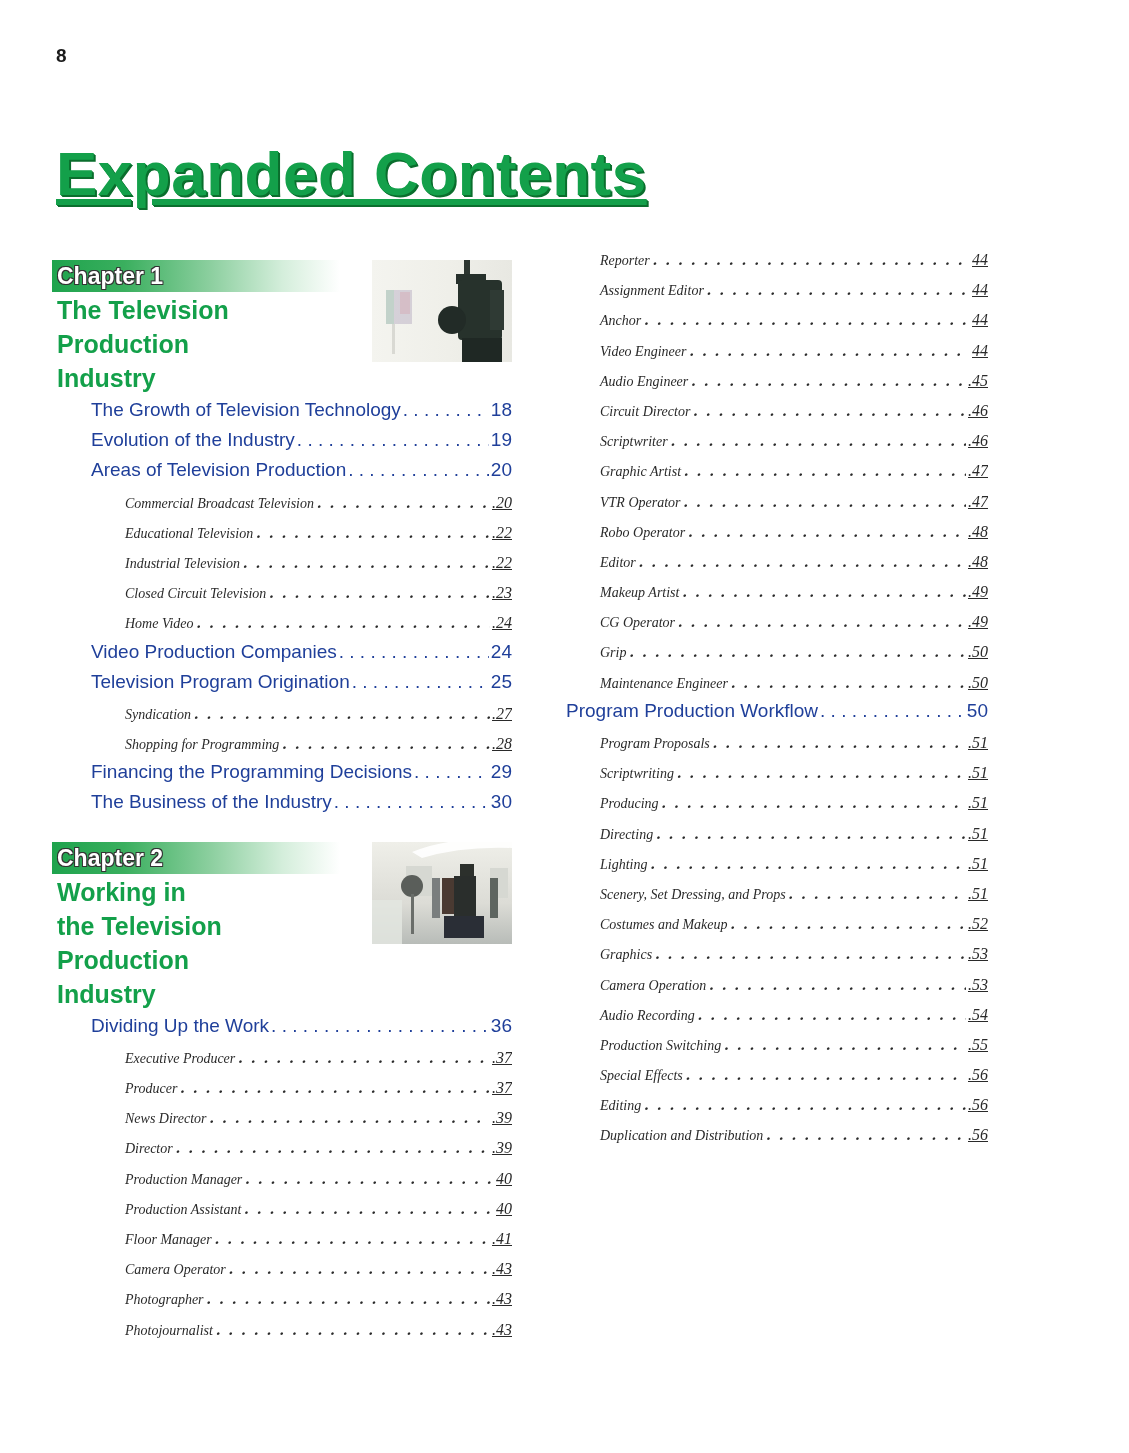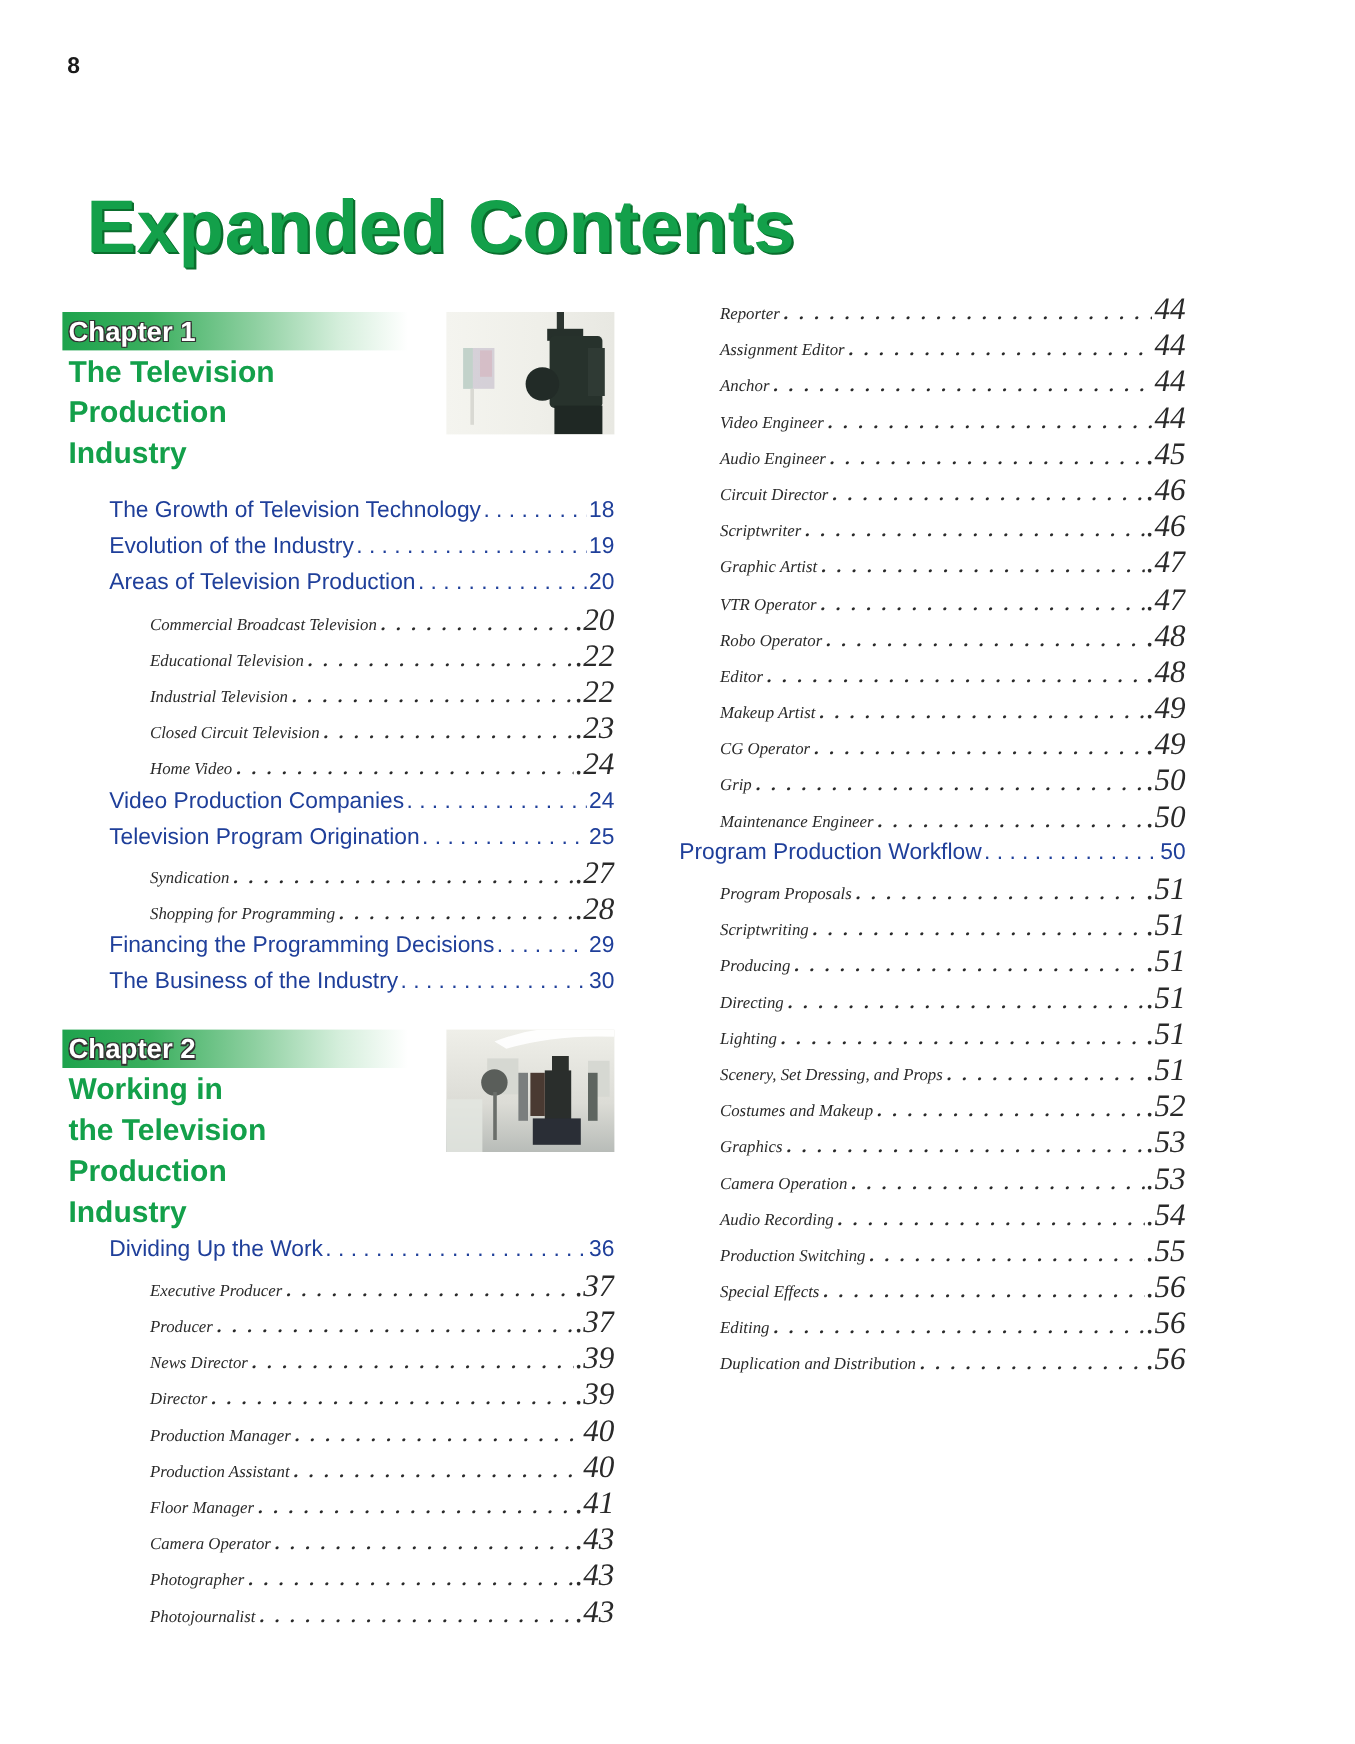--- a/index.html
+++ b/index.html
@@ -46,36 +46,36 @@
   }
   .lvl2 {
     font-family: "DejaVu Serif", "Liberation Serif", serif; font-style: italic; font-size: 20px; color: #2a2a2a;
     height: 30.2px; line-height: 30.2px;
   }
   .col-left .lvl1 { padding-left: 39px; }
   .col-left .lvl2 { padding-left: 73px; }
   .col-right .lvl1 { padding-left: 0; }
   .col-right .lvl2 { padding-left: 34px; }
   .lvl2 .label { font-family: "Liberation Serif", serif; font-size: 14px; }
-  .lvl2 .pg { font-family: "Liberation Serif", serif; font-size: 26px; }
+  .lvl2 .pg { font-family: "Liberation Serif", serif; font-size: 16px; text-decoration: underline; }
   .leader {
     flex: 1 1 auto; overflow: hidden; margin: 0 2px; letter-spacing: 4px;
   }
   .leader::after {
     content: ". . . . . . . . . . . . . . . . . . . . . . . . . . . . . . . . . . . . . . . . . . . . . . . . . . . . . . . . . . . . . . . . . . . . . . . .";
     letter-spacing: 0;
   }
   .pg { flex: 0 0 auto; }
   .ch2 { margin-top: 24px; }
 </style>
 </head>
 <body>
 
 <div class="page-number">8</div>
-<h1 class="page-title" style="margin:16px;">Expanded Contents</h1>
+<h1 class="page-title" style="margin:0;text-decoration:underline;">Expanded Contents</h1>
 
 <div class="col col-left">
 
   <section class="chapter">
     <div class="chapter-banner">Chapter 1</div>
     <div class="chapter-photo photo1">
       <svg width="140" height="102" viewBox="0 0 140 102">
         <rect x="14" y="30" width="26" height="34" fill="#c9c2cf" opacity="0.7"></rect>
         <rect x="14" y="30" width="8" height="34" fill="#b9d3c4" opacity="0.7"></rect>
         <rect x="28" y="32" width="10" height="22" fill="#d6b2bd" opacity="0.6"></rect>
@@ -86,21 +86,21 @@
         <circle cx="80" cy="60" r="14" fill="#222b27"></circle>
         <rect x="90" y="78" width="40" height="24" fill="#1f2824"></rect>
         <rect x="118" y="30" width="14" height="40" fill="#2f3a34"></rect>
       </svg>
     </div>
     <div class="chapter-title">
       <div>The Television</div>
       <div>Production</div>
       <div>Industry</div>
     </div>
-    <ul class="toc" style="margin-top:16px;">
+    <ul class="toc" style="margin-top:0;">
       <li class="toc-row lvl1">
           <span class="label">The Growth of Television Technology</span>
           <span class="leader"></span>
           <span class="pg">18</span>
         </li>
       <li class="toc-row lvl1">
           <span class="label">Evolution of the Industry</span>
           <span class="leader"></span>
           <span class="pg">19</span>
         </li>

